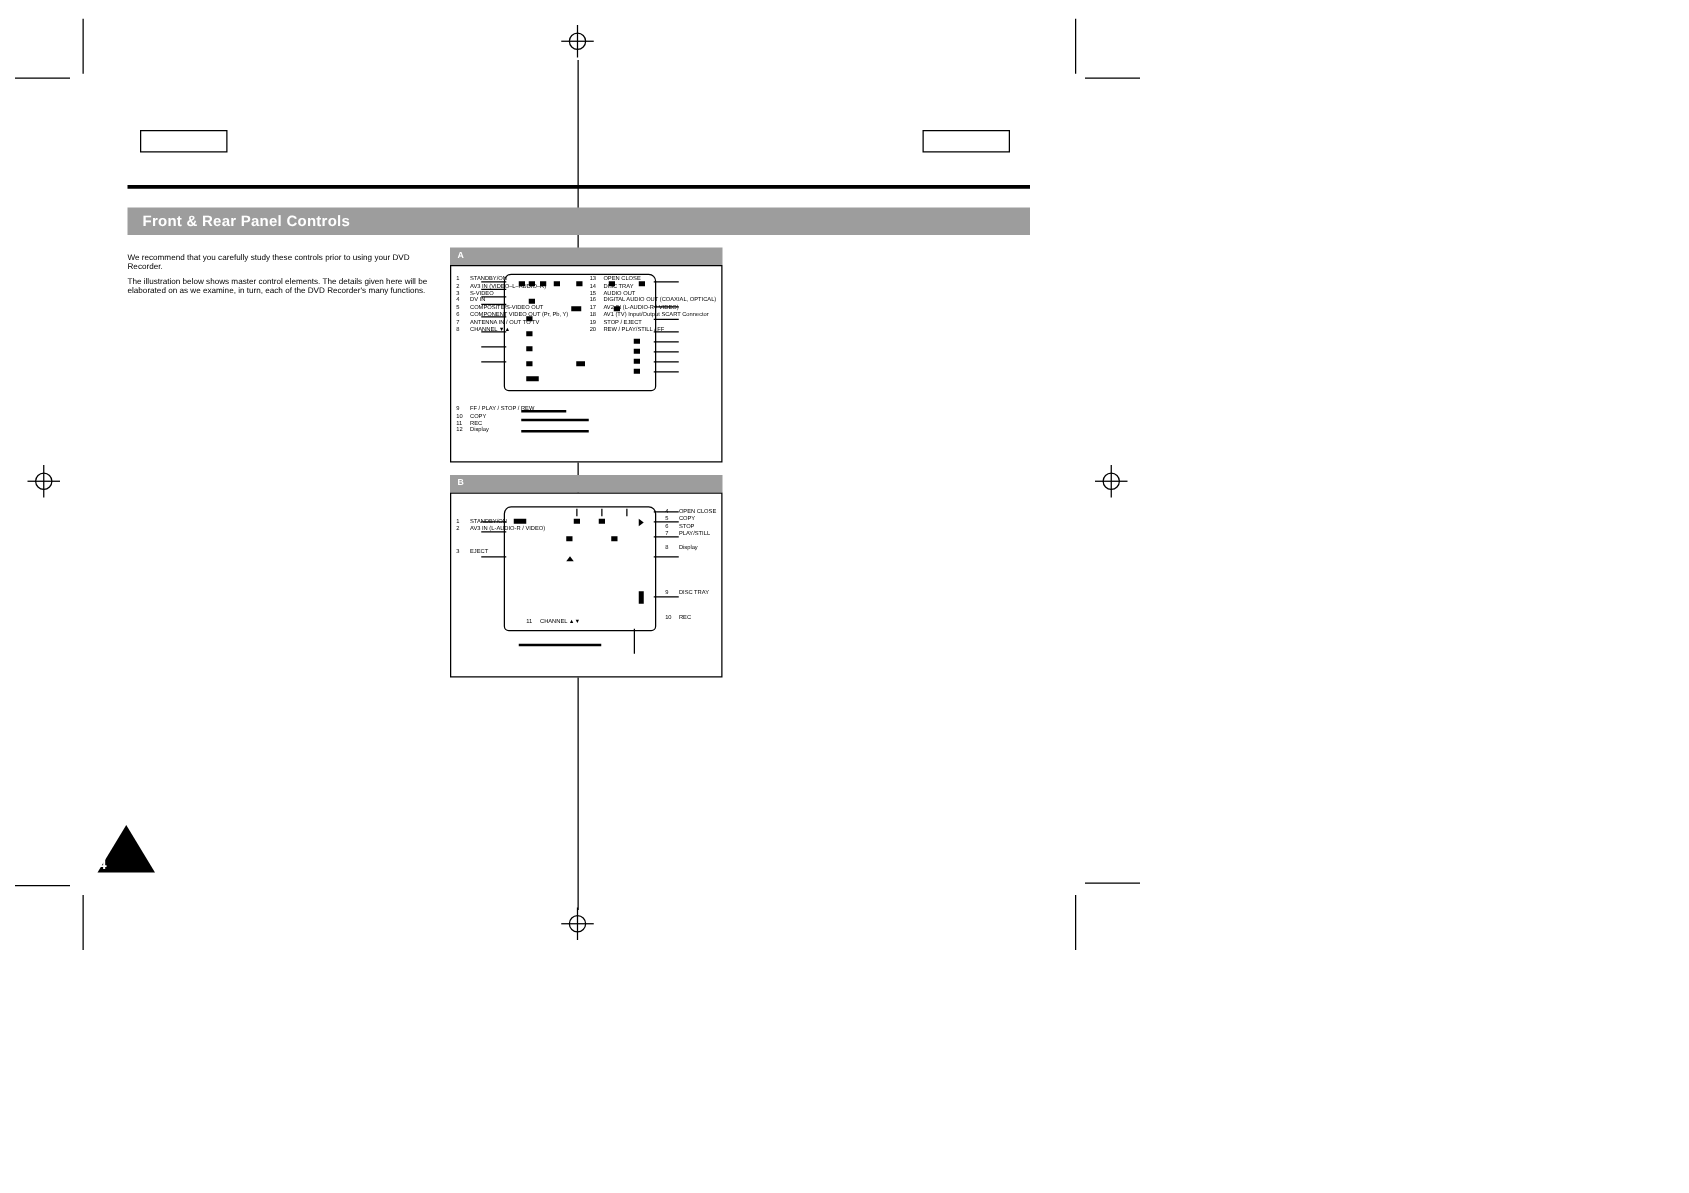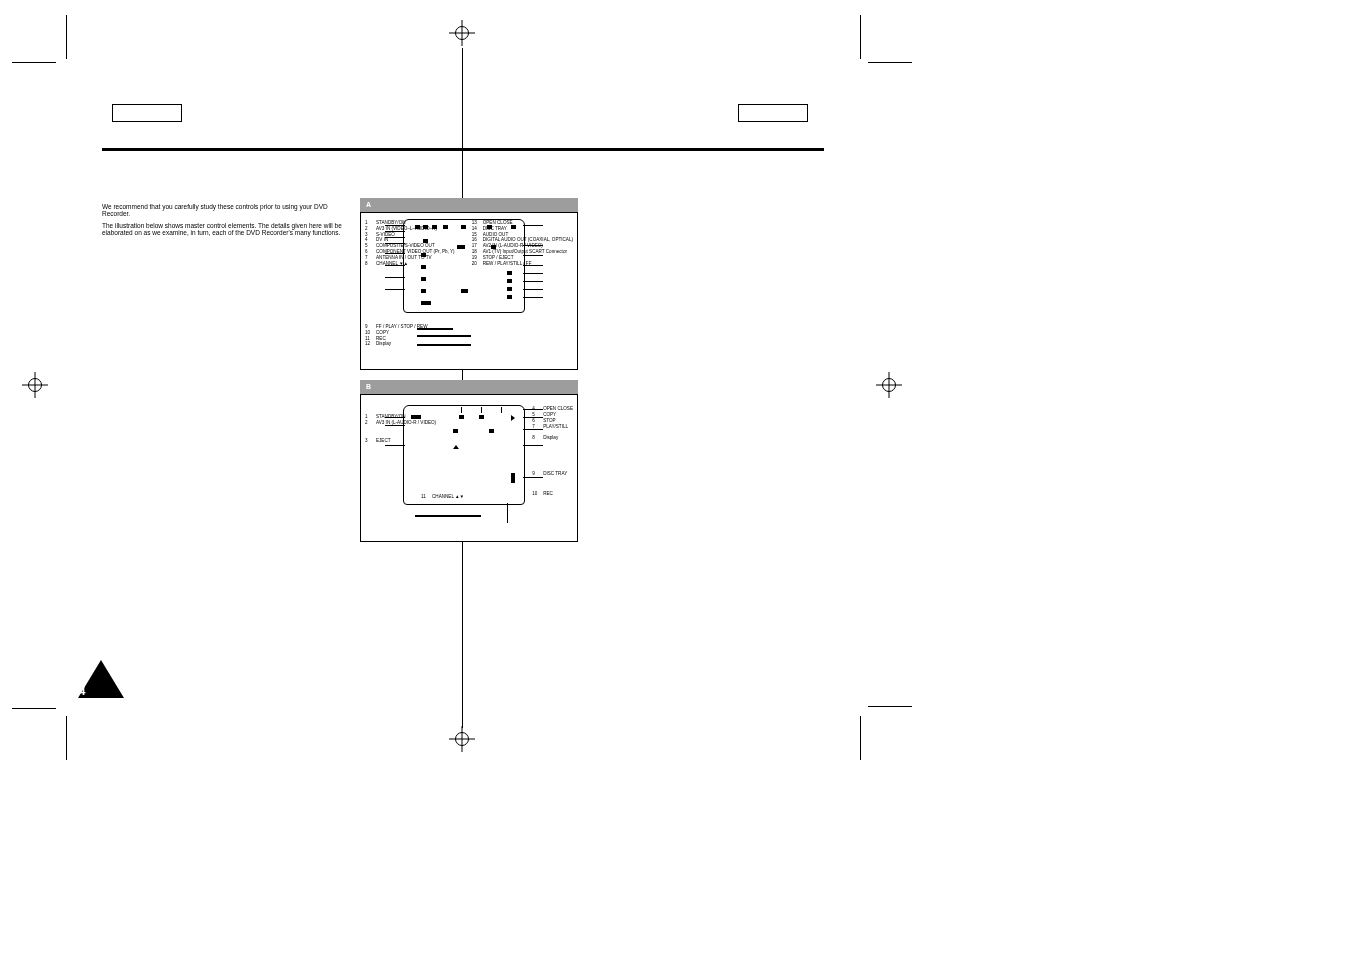--- a/index.html
+++ b/index.html
@@ -181,20 +181,23 @@
     </div>
   <div class="reg-mark" style="left:876px; top:372px;">
       <span class="circle"></span>
     </div>
   <div class="crop v" style="left:462px; top:48px; height:680px"></div>
 
   <div class="trim-square top-left"></div>
   <div class="trim-square top-right"></div>
 
   <div class="header-rule"></div>
+  <div class="header-band">
+    <h1>Front &amp; Rear Panel Controls</h1>
+  </div>
 
   <div class="content">
     <div class="intro">
       <p>We recommend that you carefully study these controls prior to using your DVD Recorder.</p>
       <p>The illustration below shows master control elements. The details given here will be elaborated on as we examine, in turn, each of the DVD Recorder's many functions.</p>
     </div>
 
     <div class="panels">
 
       <div class="panel-label">

